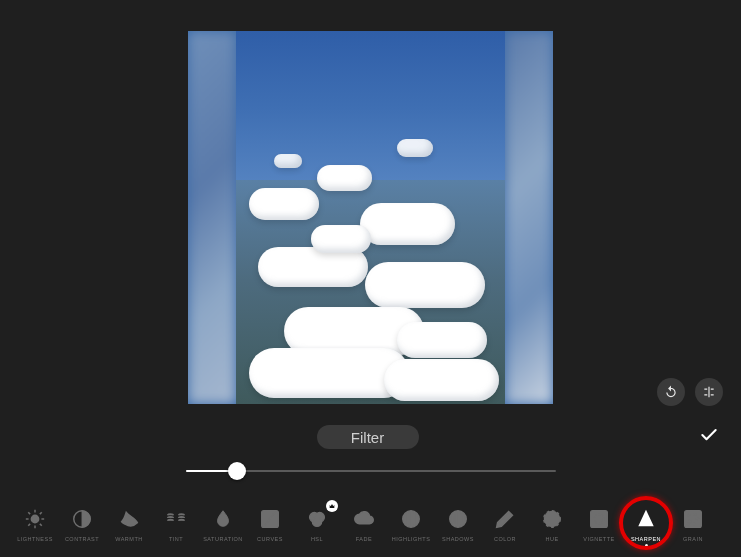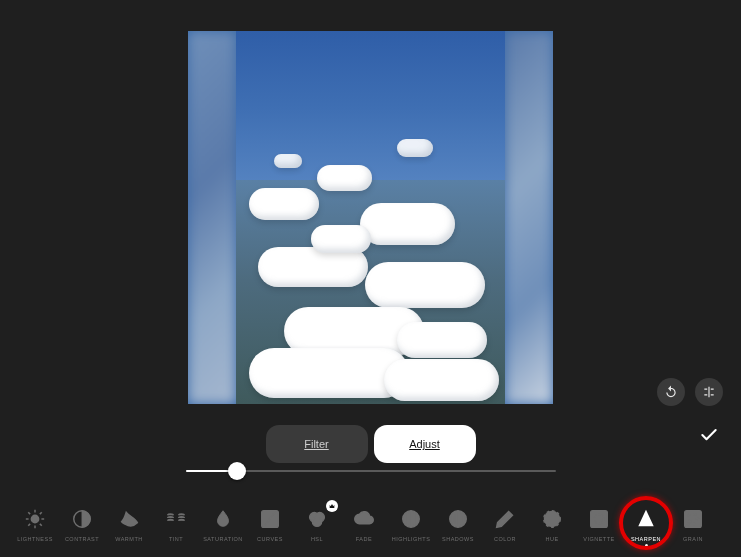--- a/index.html
+++ b/index.html
@@ -24,21 +24,21 @@
   .c10{top:29%;left:60%;width:36px;height:18px;border-radius:20px;opacity:.9;}
   .c11{top:33%;left:14%;width:28px;height:14px;border-radius:14px;opacity:.9;}
   .c12{top:52%;left:28%;width:60px;height:28px;border-radius:30px;}
 
   .side-actions{position:absolute;right:18px;top:378px;display:flex;gap:10px;}
   .round-btn{width:28px;height:28px;border-radius:14px;background:#3a3a3a;display:flex;align-items:center;justify-content:center;cursor:pointer;}
   .round-btn svg{fill:#e6e6e6;}
 
   .mode-row{position:absolute;left:0;top:425px;width:741px;display:flex;justify-content:center;align-items:center;}
   .segmented{display:flex;background:transparent;border-radius:14px;overflow:visible;}
-  .seg-btn{height:38px;min-width:70px;padding:0 16px;font-size:11px;display:flex;align-items:center;justify-content:center;cursor:pointer;border-radius:13px;text-decoration:underline;}
+  .seg-btn{height:24px;min-width:70px;padding:0 16px;font-size:15px;display:flex;align-items:center;justify-content:center;cursor:pointer;border-radius:13px;}
   .seg-off{background:#3a3a3a;color:#cfcfcf;margin-right:6px;}
   .seg-on{background:#ffffff;color:#111;}
   .apply{position:absolute;right:22px;top:425px;color:#fff;font-size:18px;cursor:pointer;}
 
   .slider-row{position:absolute;left:0;top:458px;width:741px;display:flex;justify-content:center;}
   .slider{position:relative;width:370px;height:26px;}
   .track{position:absolute;left:0;right:0;top:12px;height:2px;background:#5a5a5a;border-radius:2px;}
   .track-fill{position:absolute;left:0;top:12px;height:2px;background:#ffffff;border-radius:2px;}
   .knob{position:absolute;top:4px;width:18px;height:18px;border-radius:9px;background:#ffffff;box-shadow:0 1px 3px rgba(0,0,0,.6);cursor:pointer;margin-left:-9px;}
 
@@ -88,21 +88,20 @@
   <div class="round-btn">
     <svg width="14" height="14" viewBox="0 0 24 24">
         <path d="M11 3h2v18h-2zM4 6h5v2H4zM15 6h5v2h-5zM4 16h5v2H4zM15 16h5v2h-5z"></path>
       </svg>
   </div>
 </div>
 
 <div class="mode-row">
   <div class="segmented">
     <div class="seg-btn seg-off">Filter</div>
-    <div class="seg-btn seg-on">Adjust</div>
   </div>
 </div>
 <div class="apply">
   <svg width="20" height="20" viewBox="0 0 24 24" fill="none" stroke="#fff" stroke-width="2.5" stroke-linecap="round" stroke-linejoin="round">
       <polyline points="4 12 9 17 20 6"></polyline>
     </svg>
 </div>
 
 <div class="slider-row">
   <div class="slider">

